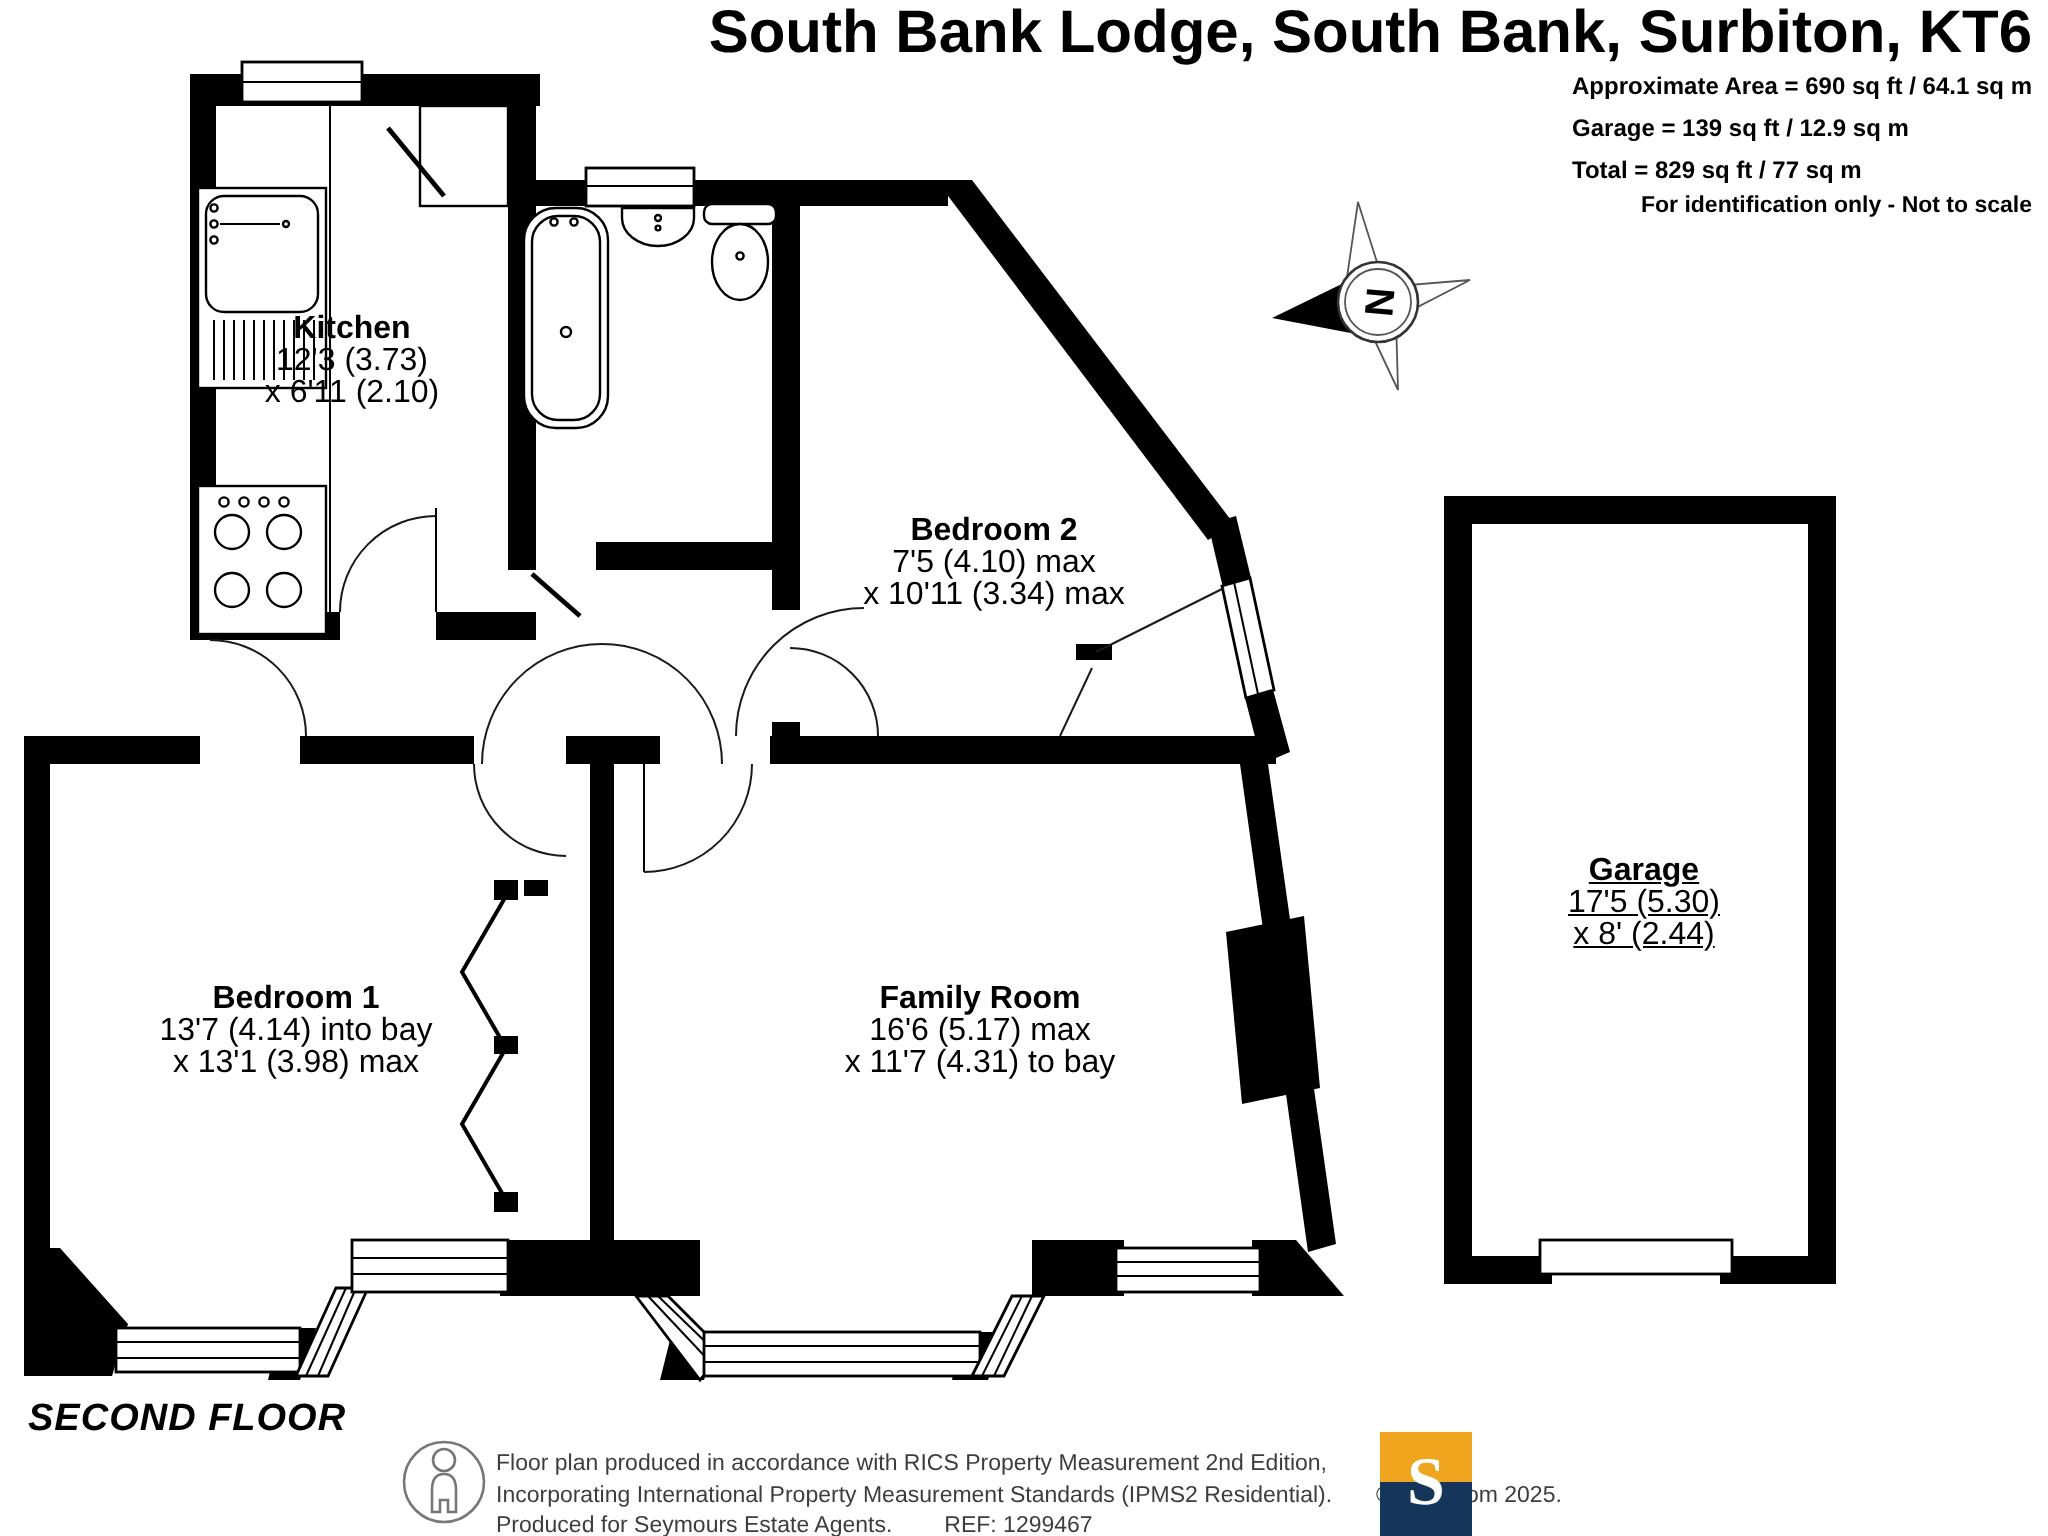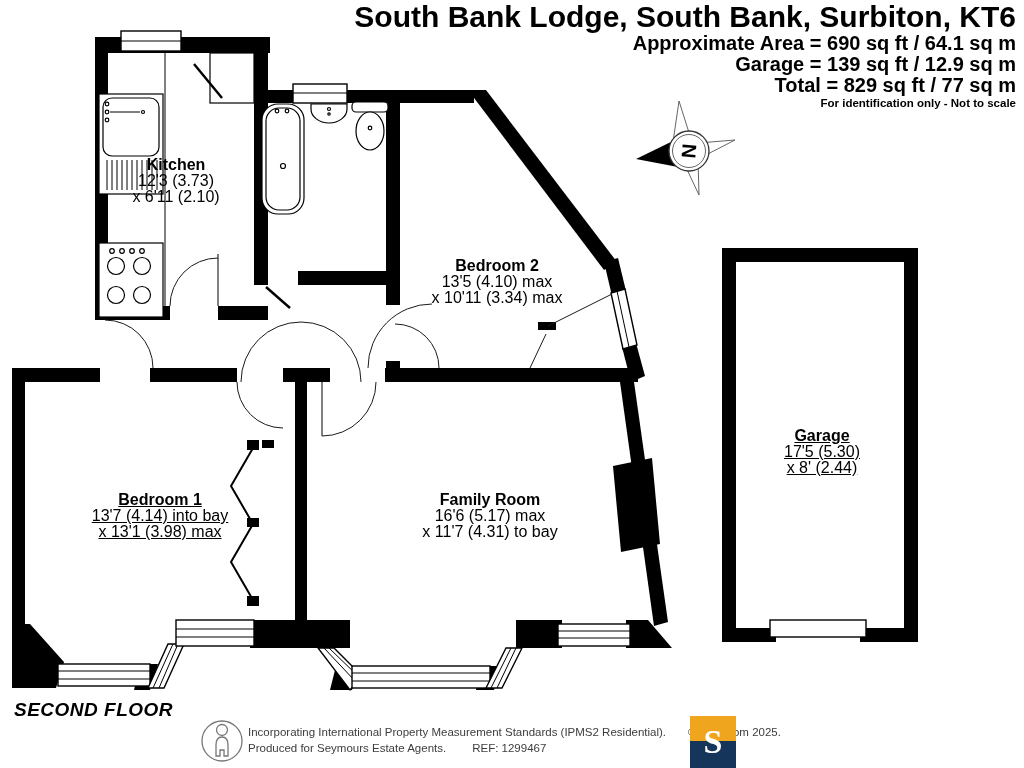--- a/index.html
+++ b/index.html
@@ -1,21 +1,21 @@
 <!DOCTYPE html>
 <html><head>
 <meta charset="utf-8">
 <style>
   html,body{margin:0;padding:0;background:#fff;}
   body{width:1024px;height:768px;position:relative;overflow:hidden;
        font-family:"Liberation Sans",sans-serif;color:#000;}
   .abs{position:absolute;}
   #plan-svg{position:absolute;left:0;top:0;}
   .title{right:8px;top:0px;font-size:30px;font-weight:bold;text-align:right;white-space:nowrap;}
-  .arealines{right:8px;top:33px;font-size:20px;font-weight:bold;text-align:right;line-height:21px;white-space:nowrap;}
+  .arealines{right:8px;top:33px;font-size:12px;font-weight:bold;text-align:left;line-height:21px;white-space:nowrap;}
   .scalenote{right:8px;top:97px;font-size:11.5px;font-weight:bold;text-align:left;white-space:nowrap;}
   .room-label{position:absolute;text-align:center;font-size:16px;line-height:16px;}
   .room-label .rname{font-weight:bold;}
   .floor-label{left:14px;top:699px;font-size:19px;font-weight:bold;letter-spacing:.5px;font-style:italic;}
   .footer-text{left:248px;top:725px;font-size:11.5px;line-height:15.5px;color:#3d3d3d;white-space:nowrap;}
   .footer-text .gap1{display:inline-block;margin-left:22px;}
   .footer-text .gap2{display:inline-block;margin-left:26px;}
   .logo{left:690px;top:716px;width:46px;height:52px;}
   .logo .top{height:25px;}
   .logo .bot{height:27px;}
@@ -259,45 +259,46 @@
 <div class="abs scalenote">For identification only - Not to scale</div>
 
 <div class="abs room-label" style="left:110px;top:157px;width:132px;">
   <div class="rname">Kitchen</div>
   <div>12'3 (3.73)</div>
   <div>x 6'11 (2.10)</div>
 </div>
 
 <div class="abs room-label" style="left:407px;top:258px;width:180px;">
   <div class="rname">Bedroom 2</div>
-  <div>13'5 (4.10) max</div>
+  <div>7'5 (4.10) max</div>
   <div>x 10'11 (3.34) max</div>
 </div>
 
-<div class="abs room-label" style="left:70px;top:492px;width:180px;text-decoration:underline;">
+<div class="abs room-label" style="left:58px;top:492px;width:180px;">
   <div class="rname">Bedroom 1</div>
   <div>13'7 (4.14) into bay</div>
   <div>x 13'1 (3.98) max</div>
 </div>
 
 <div class="abs room-label" style="left:395px;top:492px;width:190px;">
   <div class="rname">Family Room</div>
   <div>16'6 (5.17) max</div>
   <div>x 11'7 (4.31) to bay</div>
 </div>
 
 <div class="abs room-label" style="left:742px;top:428px;width:160px;text-decoration:underline;">
   <div class="rname">Garage</div>
   <div>17'5 (5.30)</div>
   <div>x 8' (2.44)</div>
 </div>
 
 <div class="abs floor-label">SECOND FLOOR</div>
 
 <div class="abs footer-text">
+  <div>Floor plan produced in accordance with RICS Property Measurement 2nd Edition,</div>
   <div>
     <span>Incorporating International Property Measurement Standards (IPMS2 Residential).</span><span class="gap1">© nichecom 2025.</span>
   </div>
   <div>
     <span>Produced for Seymours Estate Agents.</span><span class="gap2">REF: 1299467</span>
   </div>
 </div>
 
 <div class="abs logo">
   <div class="top" style="background: rgb(239, 165, 29);"></div>

